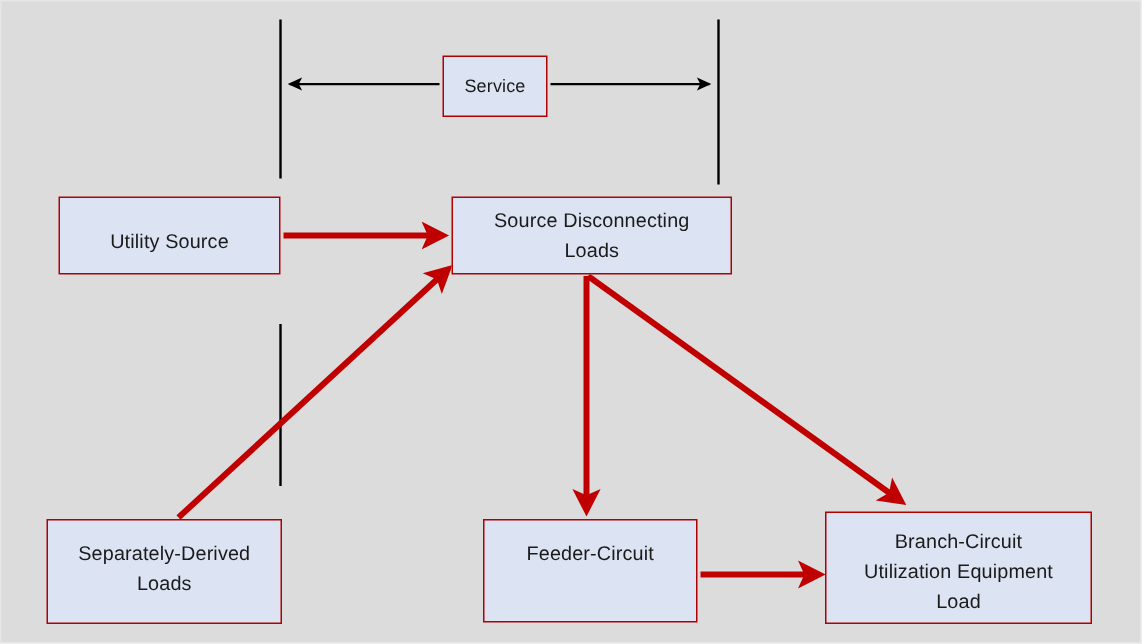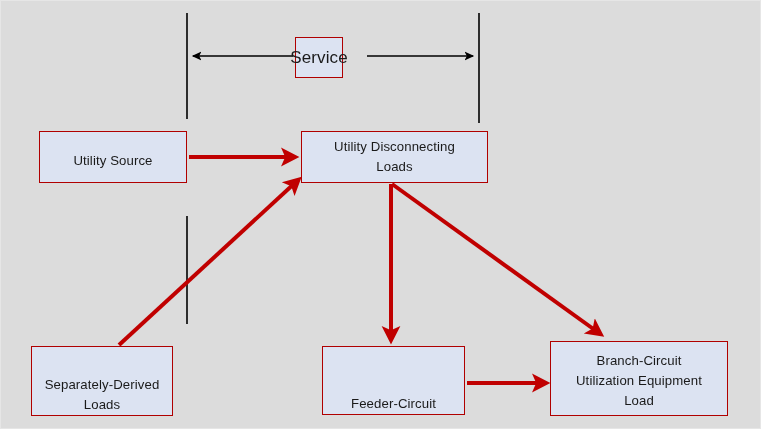--- a/index.html
+++ b/index.html
@@ -39,25 +39,25 @@
     justify-content: center;
     color: #1a1a1a;
     font-size: 13.2px;
     line-height: 1.52;
     text-align: center;
     letter-spacing: 0.1px;
     z-index: 3;
   }
   .node .ln { display: block; white-space: nowrap; }
 
-  #node-service        { left: 294px; top: 36px;  width: 48px;  height: 41px; font-size: 17px; }
+  #node-service        { left: 294px; top: 36px;  width: 70px;  height: 41px; font-size: 12px; }
   #node-utility        { left: 38px;  top: 130px; width: 148px; height: 52px; justify-content: center; padding-top: 8px; }
   #node-sdm            { left: 300px; top: 130px; width: 187px; height: 52px; justify-content: flex-start; padding-top: 5px; }
-  #node-sds            { left: 30px;  top: 345px; width: 142px; height: 70px; justify-content: flex-end; }
-  #node-feeder         { left: 321px; top: 345px; width: 143px; height: 69px; justify-content: flex-end; padding-top: 12px; }
+  #node-sds            { left: 30px;  top: 345px; width: 157px; height: 70px; justify-content: flex-start; padding-top: 12px; }
+  #node-feeder         { left: 321px; top: 345px; width: 143px; height: 69px; justify-content: space-between; padding-top: 12px; }
   #node-branch         { left: 549px; top: 340px; width: 178px; height: 75px; justify-content: flex-start; padding-top: 9px; }
 </style>
 </head>
 <body>
 
 <div id="canvas">
 
   <svg id="svg-layer" viewBox="0 0 761 429" xmlns="http://www.w3.org/2000/svg">
     <defs>
       <marker id="redhead" markerWidth="5.2" markerHeight="5.2" refX="3.0" refY="2.6" orient="auto" markerUnits="strokeWidth">
@@ -88,21 +88,21 @@
 
   <div class="node" id="node-service">
     <span class="ln">Service</span>
   </div>
 
   <div class="node" id="node-utility">
     <span class="ln">Utility Source</span>
   </div>
 
   <div class="node" id="node-sdm">
-    <span class="ln">Utility Disconnecting</span>
+    <span class="ln">Source Disconnecting</span>
     <span class="ln">Loads</span>
   </div>
 
   <div class="node" id="node-sds">
     <span class="ln">Separately-Derived</span>
     <span class="ln">Loads</span>
   </div>
 
   <div class="node" id="node-feeder">
     <span class="ln">Feeder-Circuit</span>

